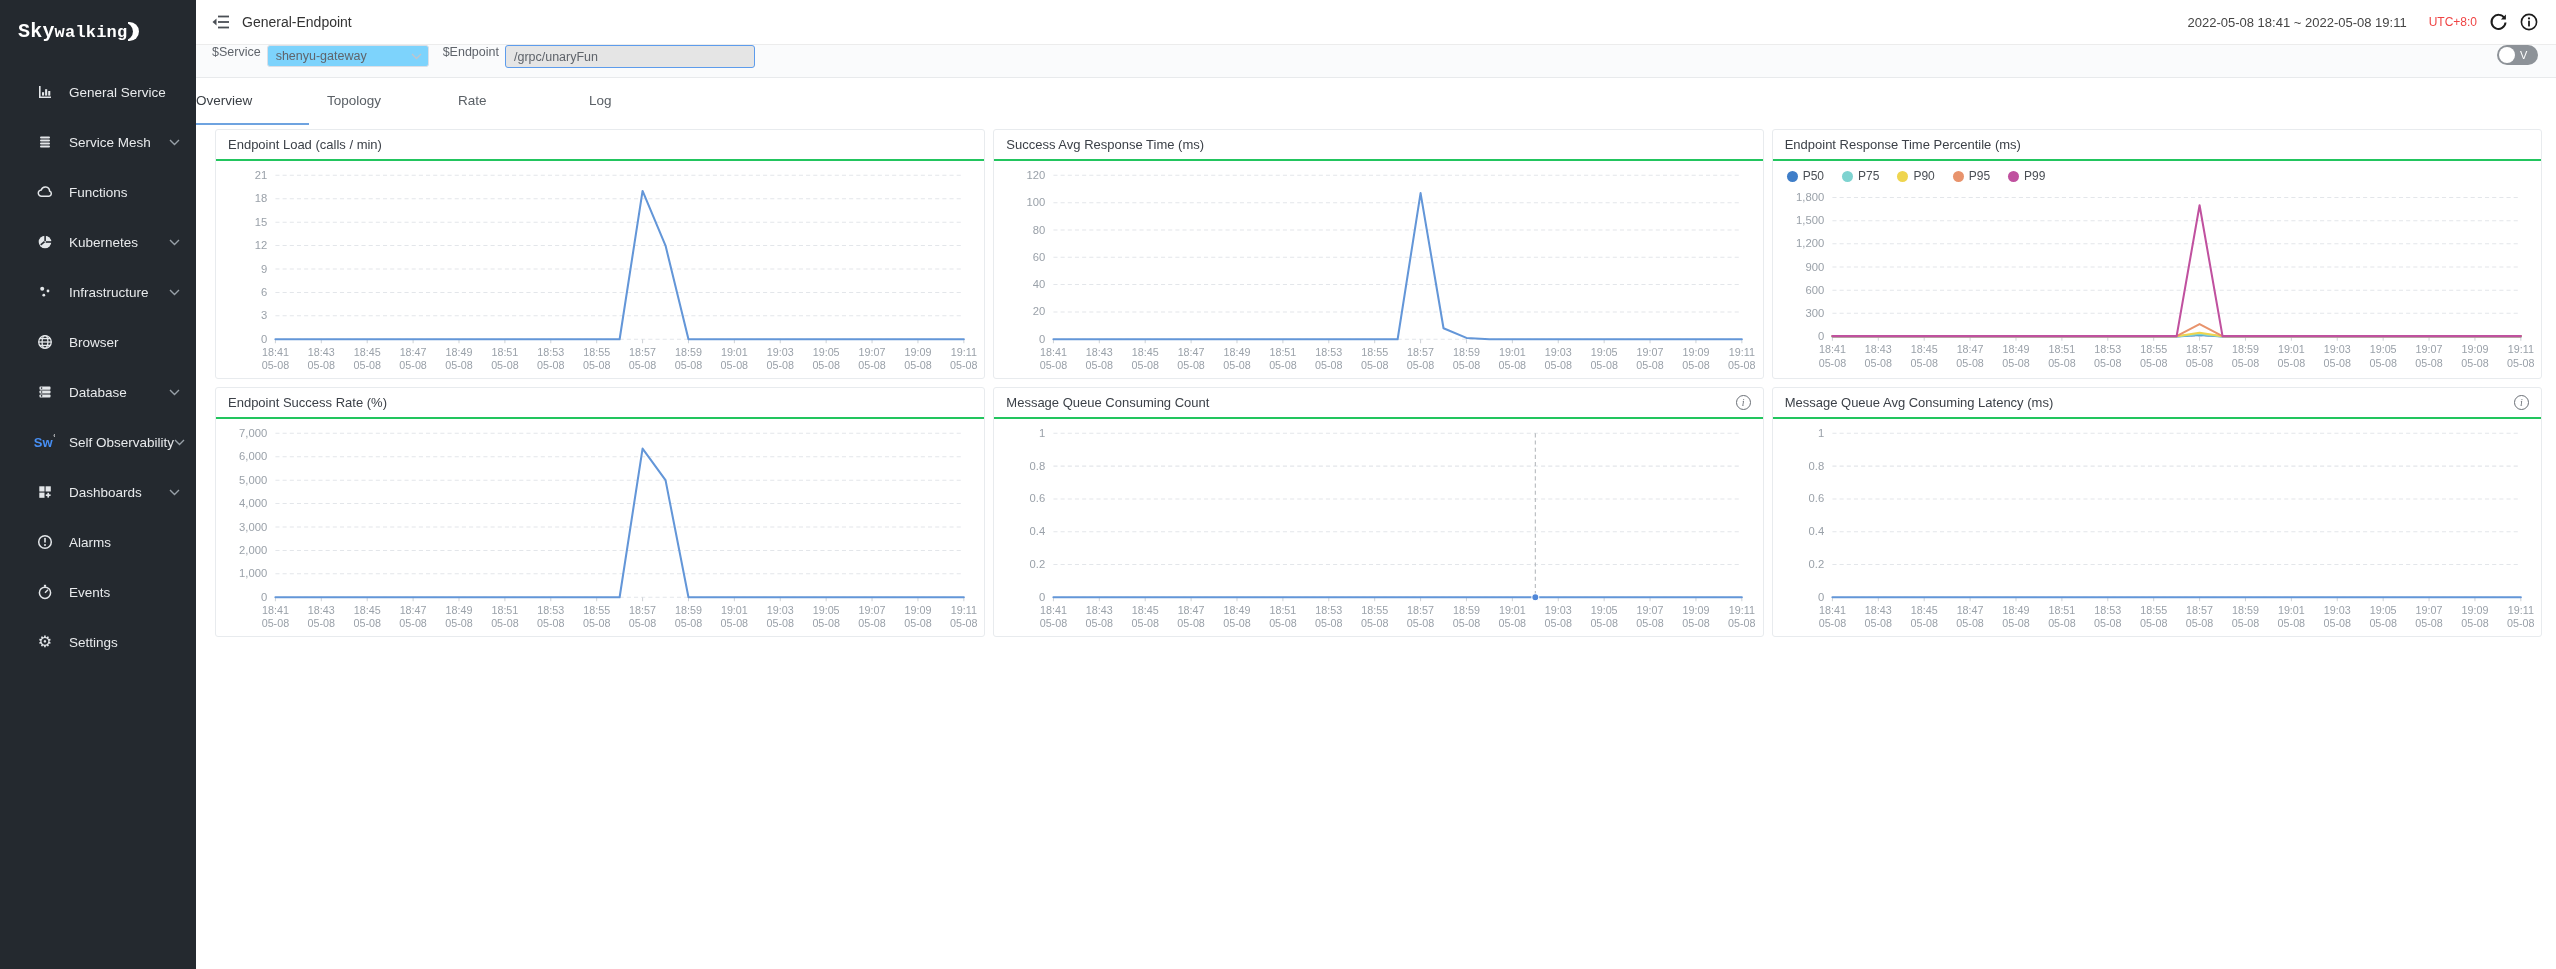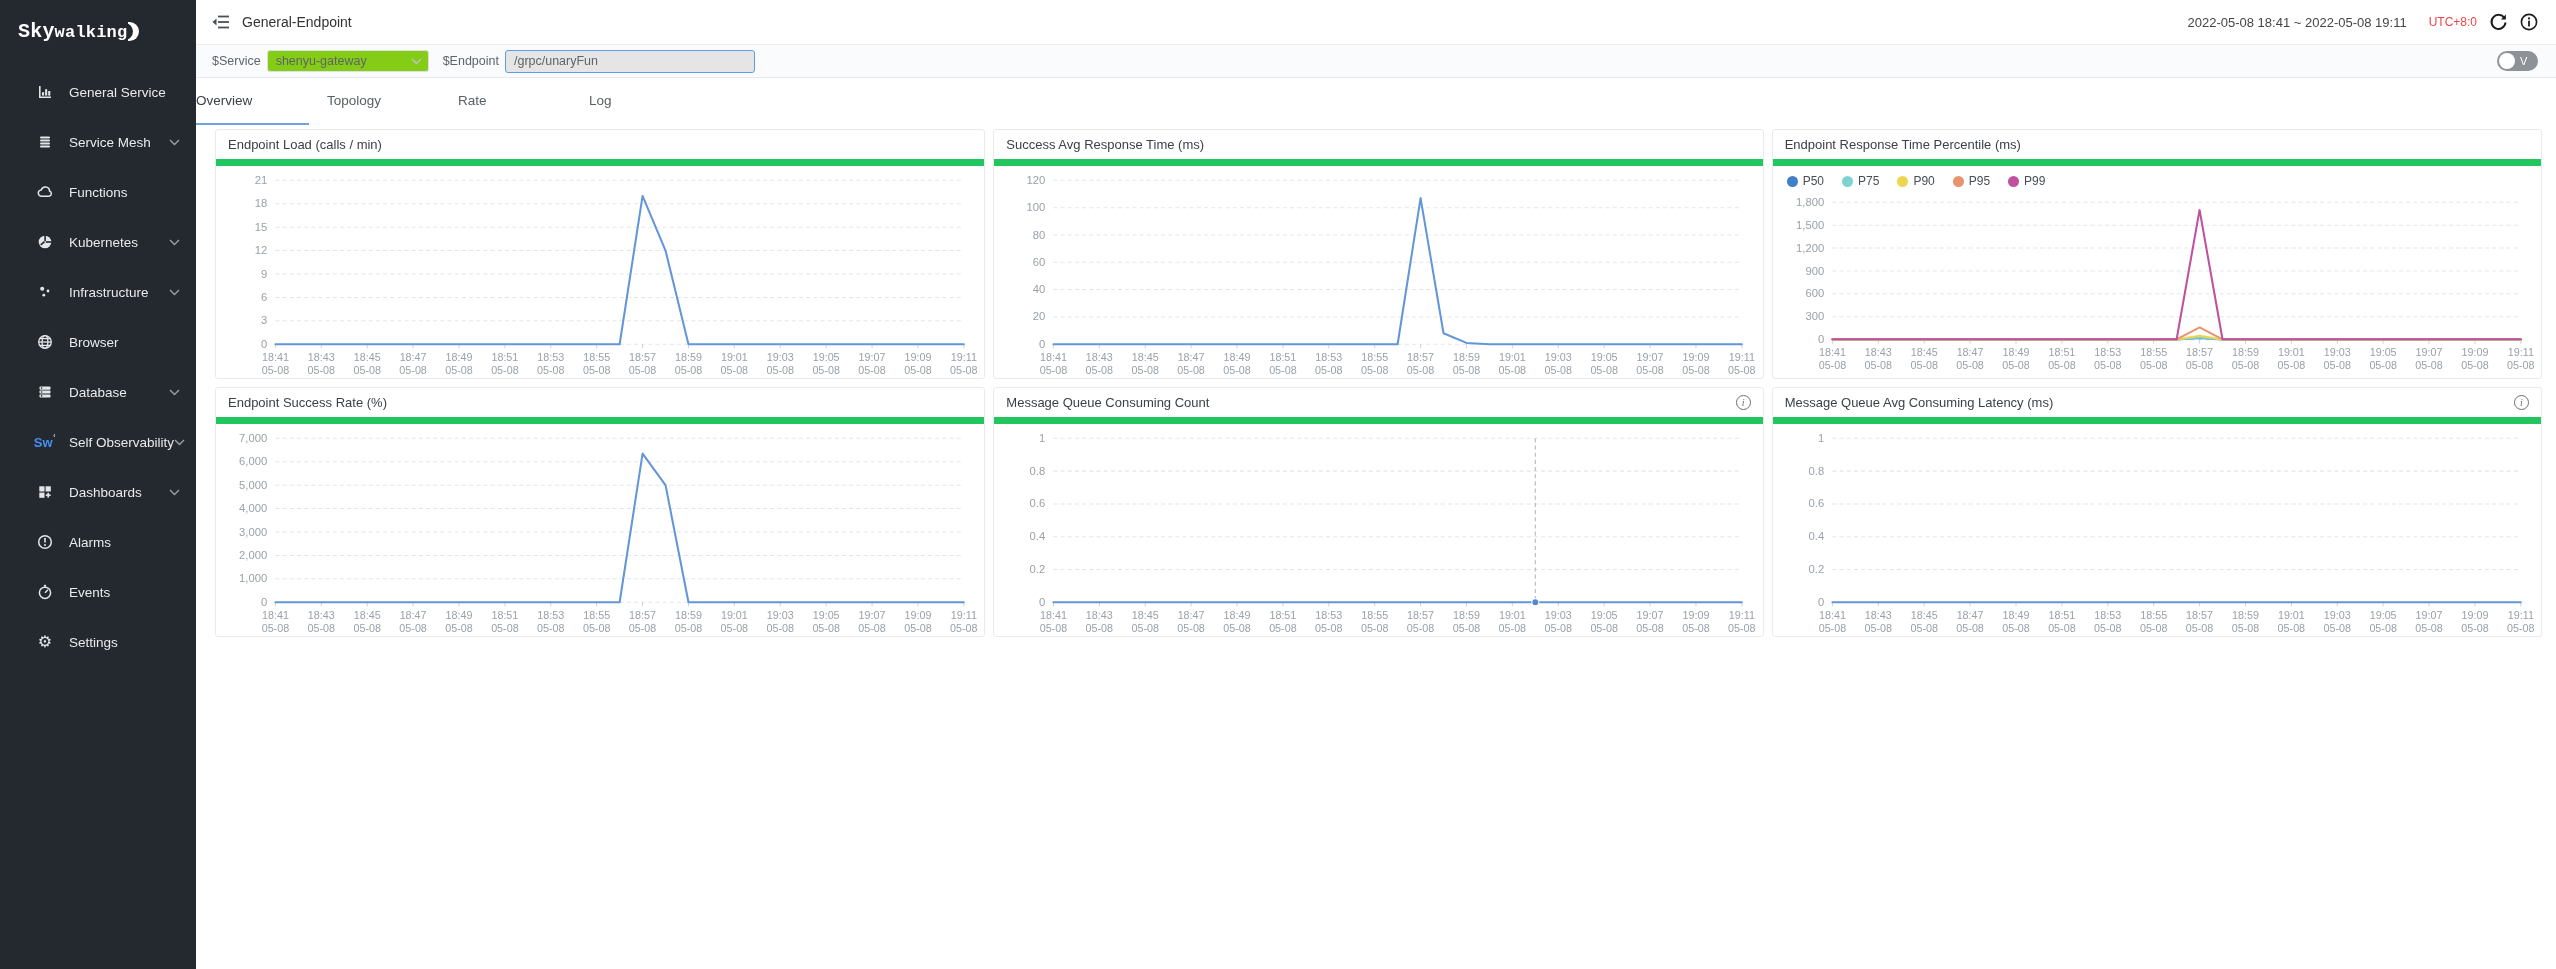--- a/index.html
+++ b/index.html
@@ -31,24 +31,24 @@
   .main { flex:1; display:flex; flex-direction:column; background:#fff; min-width:0; }
   .hrow1 { height:45px; display:flex; align-items:center; padding:0 18px 0 14px;
     border-bottom:1px solid #ececec; }
   .collapse-btn { width:22px; height:22px; display:flex; align-items:center; justify-content:center; cursor:pointer; }
   .page-title { margin-left:10px; font-size:14px; color:#333; }
   .h-spacer { flex:1; }
   .time-range { font-size:13px; color:#454545; cursor:pointer; }
   .timezone { font-size:12px; color:#ef4444; margin-left:22px; }
   .h-icon { margin-left:12px; display:flex; cursor:pointer; }
 
-  .hrow2 { height:33px; display:flex; align-items:center; background:#fafbfc;
+  .hrow2 { height:33px; display:flex; background:#fafbfc;
     border-bottom:1px solid #e8eaec; padding:0 18px 0 16px; }
   .var-label { font-size:12.5px; color:#5f646b; margin-right:6px; }
-  .select-box { width:162px; height:22px; background:#84cc16; border:1px solid #dcdfe6; border-radius:3px;
+  .select-box { width:162px; height:22px; background:#7dd3fc; border:1px solid #dcdfe6; border-radius:3px;
     display:flex; align-items:center; padding:0 6px 0 8px; cursor:pointer; margin-right:14px; }
   .select-box .sel-text { flex:1; font-size:12.5px; color:#5f646b; }
   .endpoint-input { width:250px; height:23px; border:1px solid #5d9cec; border-radius:3px;
     font-size:12.5px; color:#5f646b; padding:0 8px; outline:none; background:#e5e5e5;
     font-family:"Liberation Sans",sans-serif; }
   .toggle { margin-left:auto; width:41px; height:20px; border-radius:10px; background:#8d9298;
     display:flex; align-items:center; cursor:pointer; position:relative; }
   .toggle-knob { width:16px; height:16px; border-radius:50%; background:#fff; margin-left:2px; }
   .toggle-label { color:#fff; font-size:11px; margin-left:5px; }
 
@@ -58,21 +58,21 @@
     padding-top:6px; }
   .tab.active { color:#3a3f45; }
   .tab.active:after { content:""; position:absolute; left:0; right:18px; bottom:0; height:2px;
     background:#6ea3e0; }
 
   
   .charts { display:grid; grid-template-columns:repeat(3,1fr); gap:8px; padding:4px 14px 0 19px; }
   .chart-card { border:1px solid #e8ebee; border-radius:3px; background:#fff; height:250px;
     display:flex; flex-direction:column; overflow:hidden; }
   .card-head { display:flex; align-items:flex-end; padding:7px 12px; font-size:13px; color:#3c4148;
-    border-bottom:7px solid #22c55e; }
+    border-bottom:2px solid #22c55e; }
   .card-info { margin-left:auto; width:15px; height:15px; border:1.3px solid #6a6f76; border-radius:50%;
     font-size:10px; color:#6a6f76; display:flex; align-items:center; justify-content:center;
     font-style:italic; cursor:pointer; font-family:"Liberation Serif",serif; }
   .legend { display:flex; align-items:center; gap:18px; padding:8px 0 0 14px; }
   .legend-item { display:flex; align-items:center; gap:5px; font-size:12px; color:#4a4f55; cursor:pointer; }
   .legend-dot { width:11px; height:11px; border-radius:50%; }
   .chart-body { flex:1; }
   .chart-body svg { width:100%; height:100%; display:block; }
 </style>
 </head>

